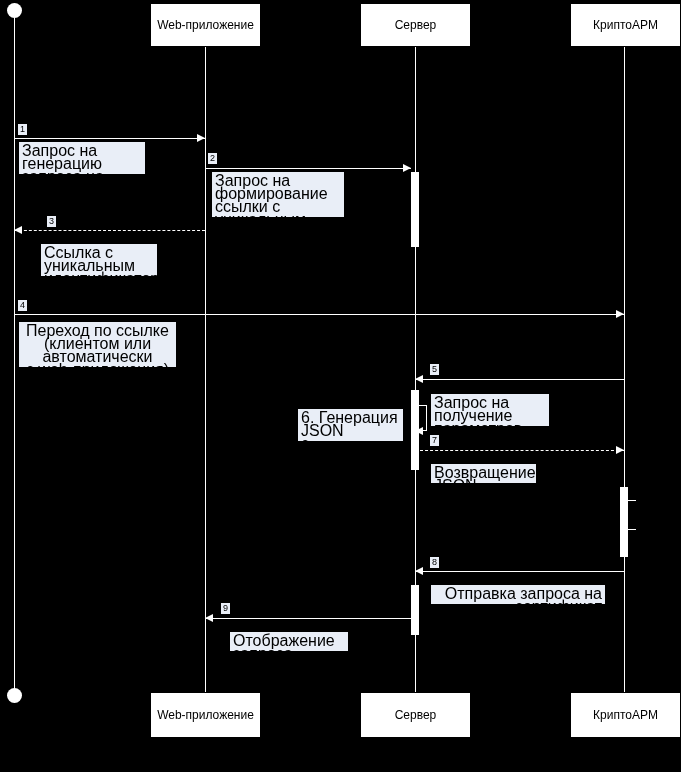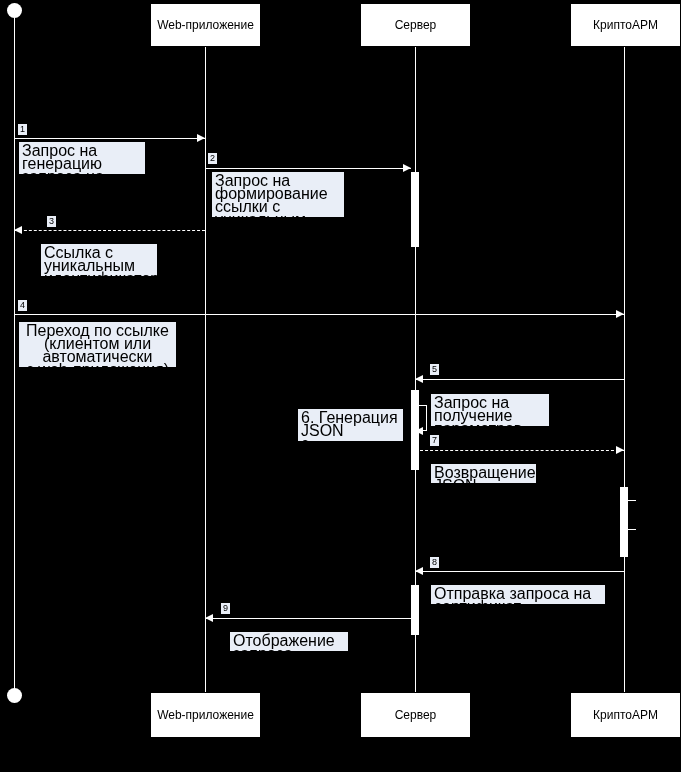--- a/index.html
+++ b/index.html
@@ -166,21 +166,21 @@
   <div class="seq-num" style="left:430px; top:435px;"><span>7</span></div>
   <div class="msg-line dashed" style="left:415px; top:450px; width:209px;"></div>
   <div class="arrow-head arrow-right" style="left:616px; top:446px;"></div>
   <div class="label" style="left:431px; top:464px; width:105px; height:19px;">Возвращение JSON</div>
 
   <div class="self-loop" style="left:624px; top:500px; width:12px; height:30px; border-right:none; border-left:1px solid #ffffff;"></div>
 
   <div class="seq-num" style="left:430px; top:557px;"><span>8</span></div>
   <div class="msg-line" style="left:415px; top:571px; width:209px;"></div>
   <div class="arrow-head arrow-left" style="left:415px; top:567px;"></div>
-  <div class="label" style="left:431px; top:585px; width:174px; height:19px;">Отправка запроса на сертификат</div>
+  <div class="label" style="left:431px; top:585px; width:174px; height:19px;text-align:right;">Отправка запроса на сертификат</div>
 
   <div class="seq-num" style="left:221px; top:603px;"><span>9</span></div>
   <div class="msg-line" style="left:205px; top:618px; width:210px;"></div>
   <div class="arrow-head arrow-left" style="left:205px; top:614px;"></div>
   <div class="label" style="left:222px; top:632px; width:118px; height:19px;margin-left:8px;">Отображение запроса</div>
 
   <div class="actor-dot" style="left:7px; top:688px;"></div>
 
   <div class="lifeline-box" style="left:150px; top:692px; width:111px; height:46px;">
     <span>Web-приложение</span>

